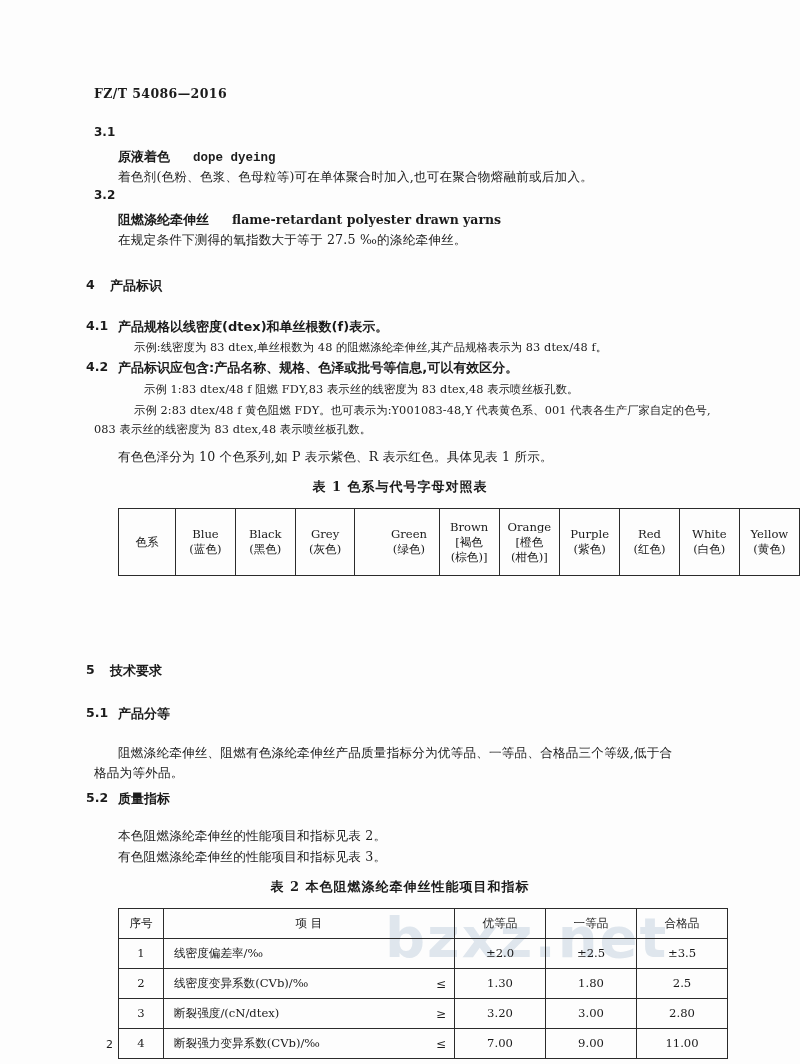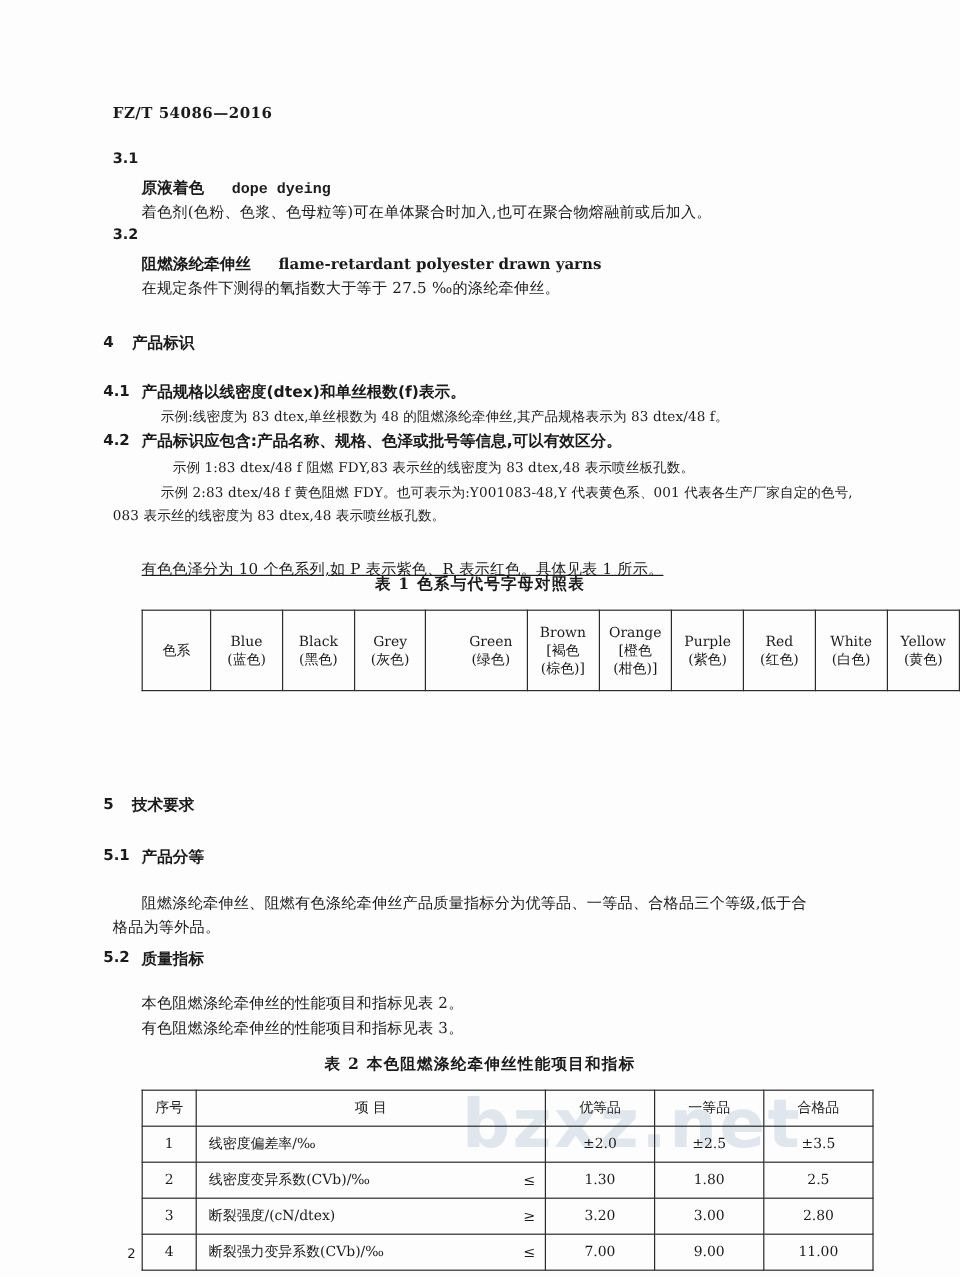--- a/index.html
+++ b/index.html
@@ -155,21 +155,21 @@
 
     <div class="blk secnum" style="left:86px; top:318px;">4.1</div>
     <div class="blk sec-h" style="left:118px; top:318px;">产品规格以线密度(dtex)和单丝根数(f)表示。</div>
     <div class="blk ex" style="left:134px; top:338px; width:580px;">示例:线密度为 83 dtex,单丝根数为 48 的阻燃涤纶牵伸丝,其产品规格表示为 83 dtex/48 f。</div>
 
     <div class="blk secnum" style="left:86px; top:359px;">4.2</div>
     <div class="blk sec-h" style="left:118px; top:359px;">产品标识应包含:产品名称、规格、色泽或批号等信息,可以有效区分。</div>
     <div class="blk ex" style="left:144px; top:380px; width:590px;">示例 1:83 dtex/48 f 阻燃 FDY,83 表示丝的线密度为 83 dtex,48 表示喷丝板孔数。</div>
     <div class="blk ex" style="left:134px; top:401px; width:600px;">示例 2:83 dtex/48 f 黄色阻燃 FDY。也可表示为:Y001083-48,Y 代表黄色系、001 代表各生产厂家自定的色号,</div>
     <div class="blk ex" style="left:94px; top:420px; width:620px;">083 表示丝的线密度为 83 dtex,48 表示喷丝板孔数。</div>
-    <div class="blk body-t" style="left:118px; top:464px; width:600px;text-decoration:underline;">有色色泽分为 10 个色系列,如 P 表示紫色、R 表示红色。具体见表 1 所示。</div>
+    <div class="blk body-t" style="left:118px; top:447px; width:600px;">有色色泽分为 10 个色系列,如 P 表示紫色、R 表示红色。具体见表 1 所示。</div>
 
     <div class="tbl-title" style="top:478px;">表 1   色系与代号字母对照表</div>
 
     <table class="doc t1 t1wrap">
       <tbody>
           <tr>
         <td class="hd" style="width:56px;">色系</td>
         <td class="hd" style="width:58px;">
           <div class="en">Blue</div>
           <div>(蓝色)</div>

